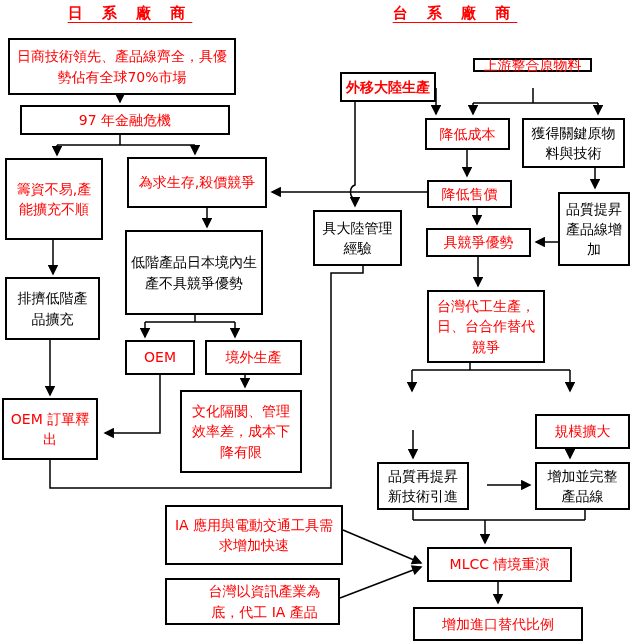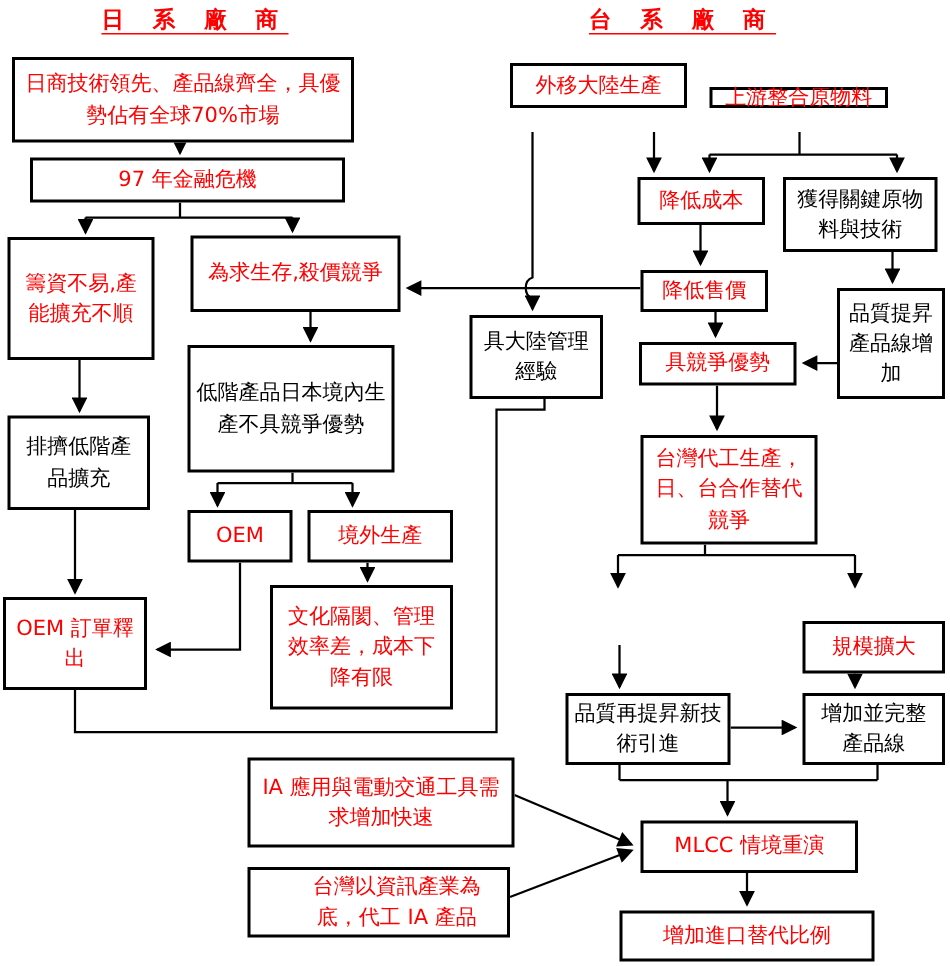--- a/index.html
+++ b/index.html
@@ -98,31 +98,31 @@
   <div class="node red" style="left:20px; top:105px; width:210px; height:30px;">97 年金融危機</div>
   <div class="node red" style="left:5px; top:158px; width:98px; height:82px;">籌資不易,產能擴充不順</div>
   <div class="node red" style="left:127px; top:157px; width:140px; height:51px;">為求生存,殺價競爭</div>
   <div class="node" style="left:125px; top:230px; width:138px; height:85px;">低階產品日本境內生產不具競爭優勢</div>
   <div class="node red" style="left:125px; top:340px; width:70px; height:35px;">OEM</div>
   <div class="node" style="left:5px; top:277px; width:95px; height:63px;">排擠低階產品擴充</div>
   <div class="node red" style="left:205px; top:340px; width:97px; height:35px;">境外生產</div>
   <div class="node red" style="left:2px; top:398px; width:96px; height:62px;">OEM 訂單釋出</div>
   <div class="node red" style="left:180px; top:390px; width:122px; height:83px;">文化隔閡、管理效率差，成本下降有限</div>
 
-  <div class="node red" style="left:340px; top:42px; width:118px; height:30px;">外移大陸生產</div>
+  <div class="node red" style="left:340px; top:72px; width:96px; height:30px;font-weight:bold;">外移大陸生產</div>
   <div class="node red" style="left:473px; top:58px; width:119px; height:14px;">上游整合原物料</div>
   <div class="node red" style="left:425px; top:118px; width:85px; height:32px;">降低成本</div>
   <div class="node" style="left:522px; top:118px; width:103px; height:50px;">獲得關鍵原物料與技術</div>
   <div class="node red" style="left:427px; top:180px; width:85px; height:28px;">降低售價</div>
   <div class="node" style="left:558px; top:192px; width:72px; height:74px;">品質提昇產品線增加</div>
   <div class="node" style="left:313px; top:210px; width:89px; height:56px;">具大陸管理經驗</div>
   <div class="node red" style="left:426px; top:228px; width:105px; height:29px;">具競爭優勢</div>
   <div class="node red" style="left:427px; top:290px; width:118px; height:73px;">台灣代工生產，日、台合作替代競爭</div>
   <div class="node red" style="left:535px; top:414px; width:95px; height:35px;">規模擴大</div>
-  <div class="node" style="left:377px; top:462px; width:110px; height:48px;">品質再提昇新技術引進</div>
+  <div class="node" style="left:377px; top:462px; width:92px; height:48px;">品質再提昇新技術引進</div>
   <div class="node" style="left:535px; top:462px; width:95px; height:48px;">增加並完整產品線</div>
   <div class="node red" style="left:427px; top:547px; width:145px; height:35px;">MLCC 情境重演</div>
   <div class="node red" style="left:413px; top:607px; width:170px; height:34px;">增加進口替代比例</div>
 
   <div class="node red" style="left:165px; top:505px; width:178px; height:60px;">IA 應用與電動交通工具需求增加快速</div>
   <div class="node red" style="left:165px; top:578px; width:175px; height:47px;padding-left:28px;">台灣以資訊產業為底，代工 IA 產品</div>
 
 </div>
 
 </body></html>

